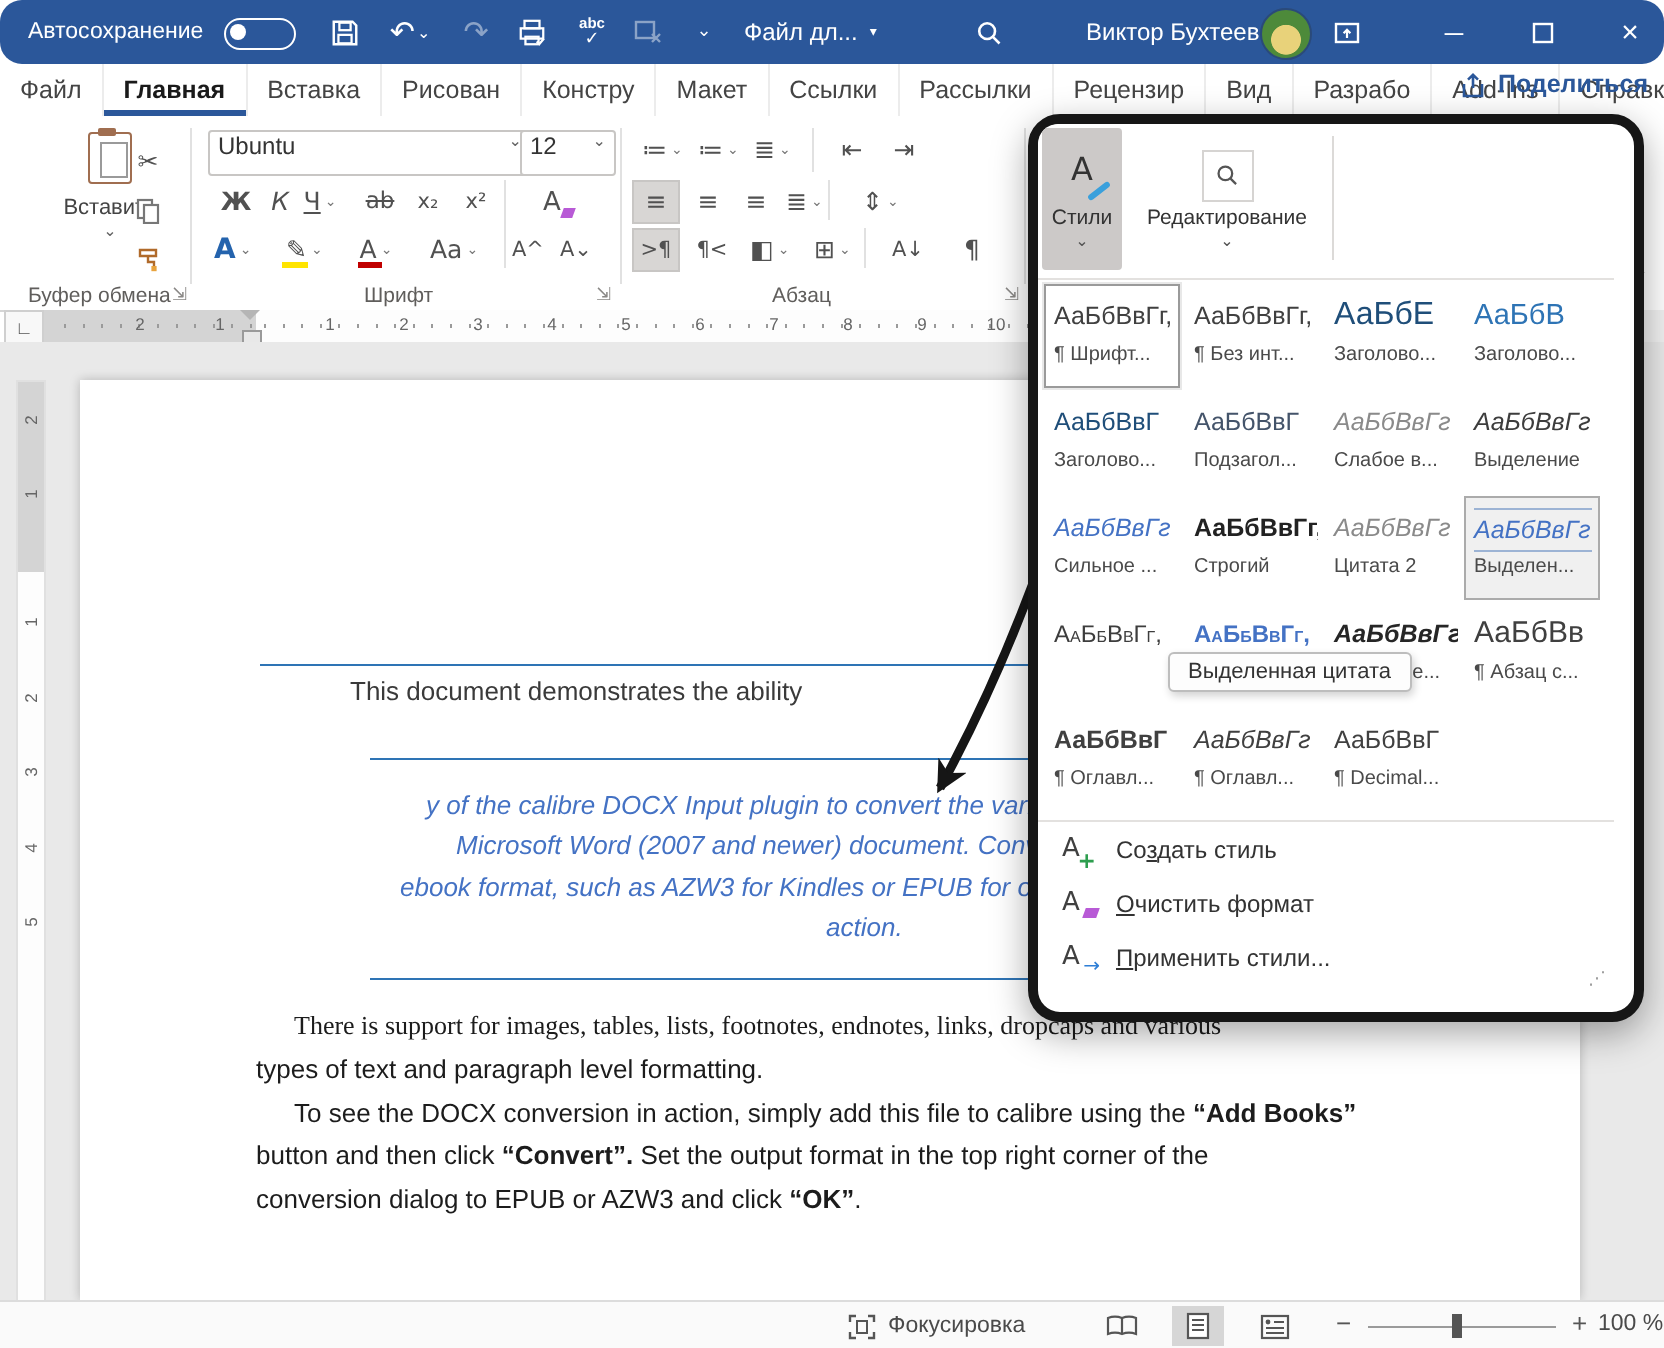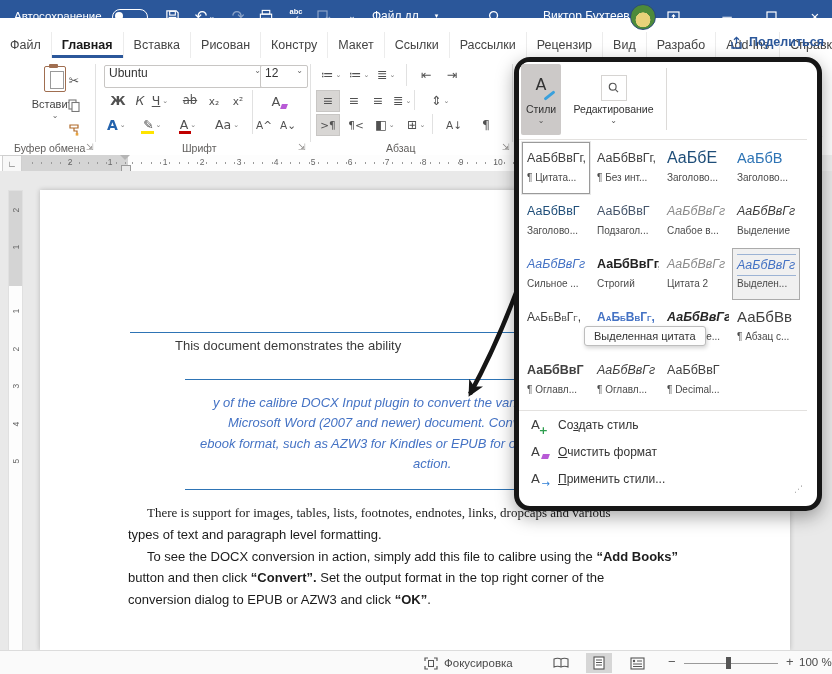--- a/index.html
+++ b/index.html
@@ -1,19 +1,19 @@
 <!DOCTYPE html>
 <html><head>
 <meta charset="utf-8">
 <style>
   html,body{margin:0;padding:0;background:#cfcfcf;font-family:"Liberation Sans",sans-serif;}
   #root{position:relative;width:832px;height:674px;background:#fff;overflow:hidden;
         font-family:"Liberation Sans",sans-serif;}
   
-  #titlebar{position:absolute;left:0;top:0;width:832px;height:18px;background:#2b579a;color:#fff;}
+  #titlebar{position:absolute;left:0;top:0;width:832px;height:32px;background:#2b579a;color:#fff;border-radius:11px;}
   #titlebar .t{position:absolute;top:0;height:32px;display:flex;align-items:center;font-size:11.5px;}
   #autosave-toggle{position:absolute;left:112px;top:9px;width:34px;height:14px;border:1.5px solid #fff;
         border-radius:8px;}
   #autosave-toggle .knob{position:absolute;left:2px;top:1.5px;width:8px;height:8px;border-radius:50%;background:#fff;}
   .qat{position:absolute;top:4px;width:24px;height:24px;display:flex;align-items:center;justify-content:center;color:#fff;}
   .qat svg{display:block}
   .dim{opacity:.45}
   .qat .chev{font-size:8px;margin-left:1px;}
   #doc-title-box{position:absolute;left:372px;top:0;height:32px;display:flex;align-items:center;font-size:12px;color:#fff;}
   #win-avatar{position:absolute;left:630px;top:4px;width:24px;height:24px;border-radius:50%;
@@ -467,21 +467,21 @@
             </svg>
         </span>
         <span class="lb">Редактирование</span>
         <span class="ddc">⌄</span>
       </div>
       <div id="popup-vdiv"></div>
       <div id="popup-hr"></div>
       <div id="gallery">
           <div class="gitem st-normal selected">
             <span class="gprev">АаБбВвГг,</span>
-            <span class="glab">¶ Цитата...</span>
+            <span class="glab">¶ Шрифт...</span>
           </div>
           <div class="gitem st-normal">
             <span class="gprev">АаБбВвГг,</span>
             <span class="glab">¶ Без инт...</span>
           </div>
           <div class="gitem st-h1">
             <span class="gprev">АаБбЕ</span>
             <span class="glab">Заголово...</span>
           </div>
           <div class="gitem st-h2">

